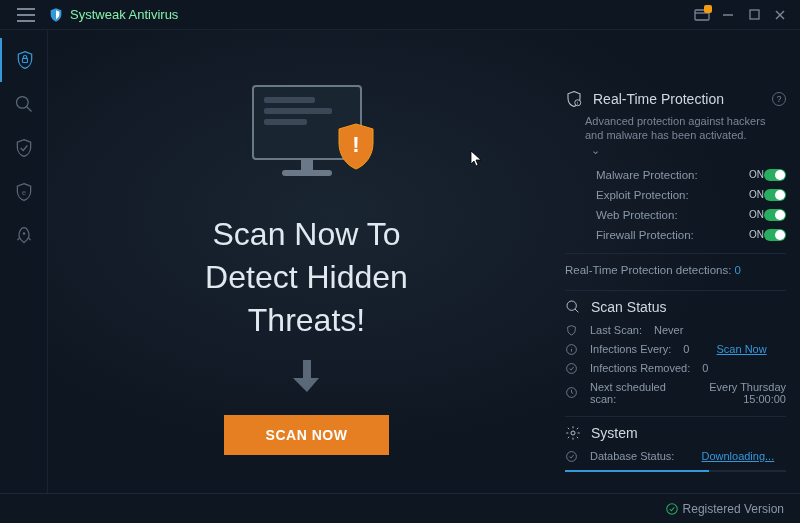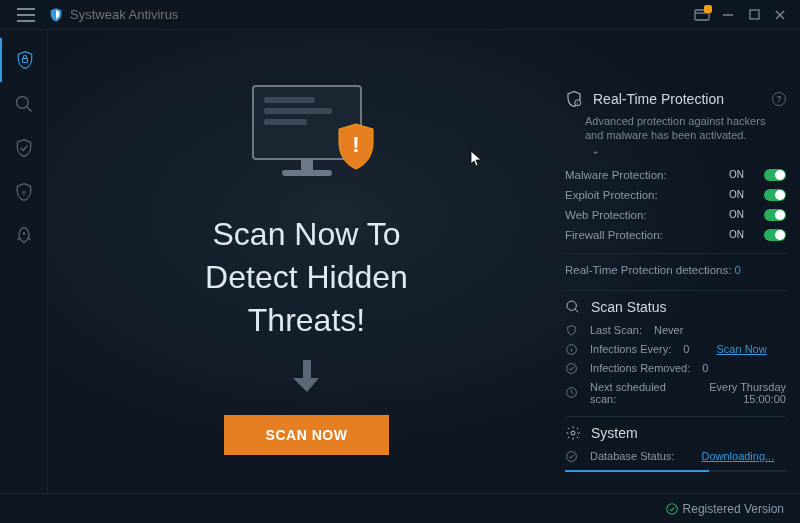--- a/index.html
+++ b/index.html
@@ -28,21 +28,21 @@
   cursor: pointer;
 }
 .hamburger span {
   width: 18px; height: 2px; background: #7a8696;
 }
 .app-logo {
   display: flex; align-items: center; gap: 6px;
   margin-left: 4px;
 }
 .app-logo svg { width: 16px; height: 16px; }
-.app-title { color: #737373; font-size: 13px; font-weight: 400; text-align: right; }
+.app-title { color: #86efac; font-size: 13px; font-weight: 400; text-align: right; }
 .titlebar-spacer { flex: 1; }
 .title-btn {
   width: 24px; height: 24px;
   display: flex; align-items: center; justify-content: center;
   color: #7a8696; cursor: pointer;
   margin-left: 2px;
 }
 .title-btn.notif { position: relative; }
 .notif-dot {
   position: absolute; top: 2px; right: 2px;
@@ -151,24 +151,25 @@
   display: flex; align-items: flex-start;
   line-height: 1.3;
   margin-bottom: 8px;
   flex-direction: column;
 }
 .desc-row .chev { margin-left: 6px; color: #7a8696; }
 .prot-row {
   display: flex; align-items: flex-start;
   padding: 4px 0;
   color: #8a98a8;
+  margin-left: 31px;
 }
 .toggle {
   margin-left: auto;
-  display: flex; align-items: center; gap: 20px;
+  display: flex; align-items: center; gap: 0;
 }
 .toggle-label { color: #c0c8d0; font-size: 10px; }
 .toggle-sw {
   width: 22px; height: 12px;
   background: #27ae60;
   border-radius: 6px;
   position: relative;
 }
 .toggle-sw::after {
   content: ""; position: absolute;

